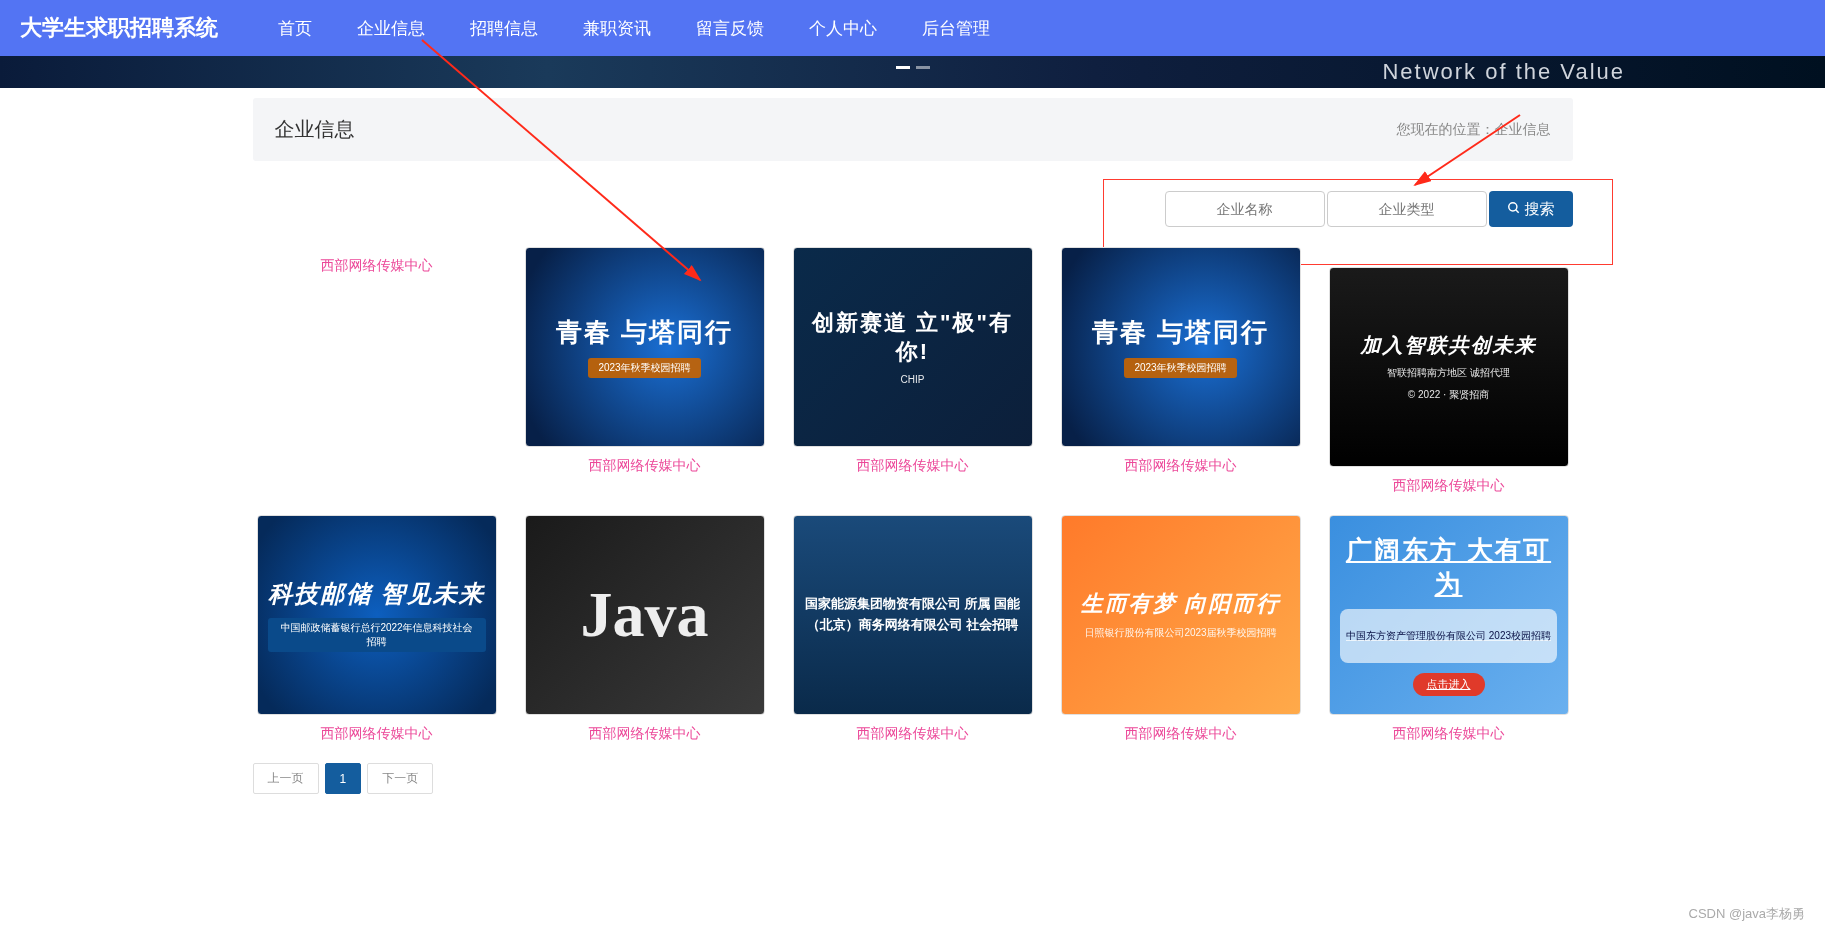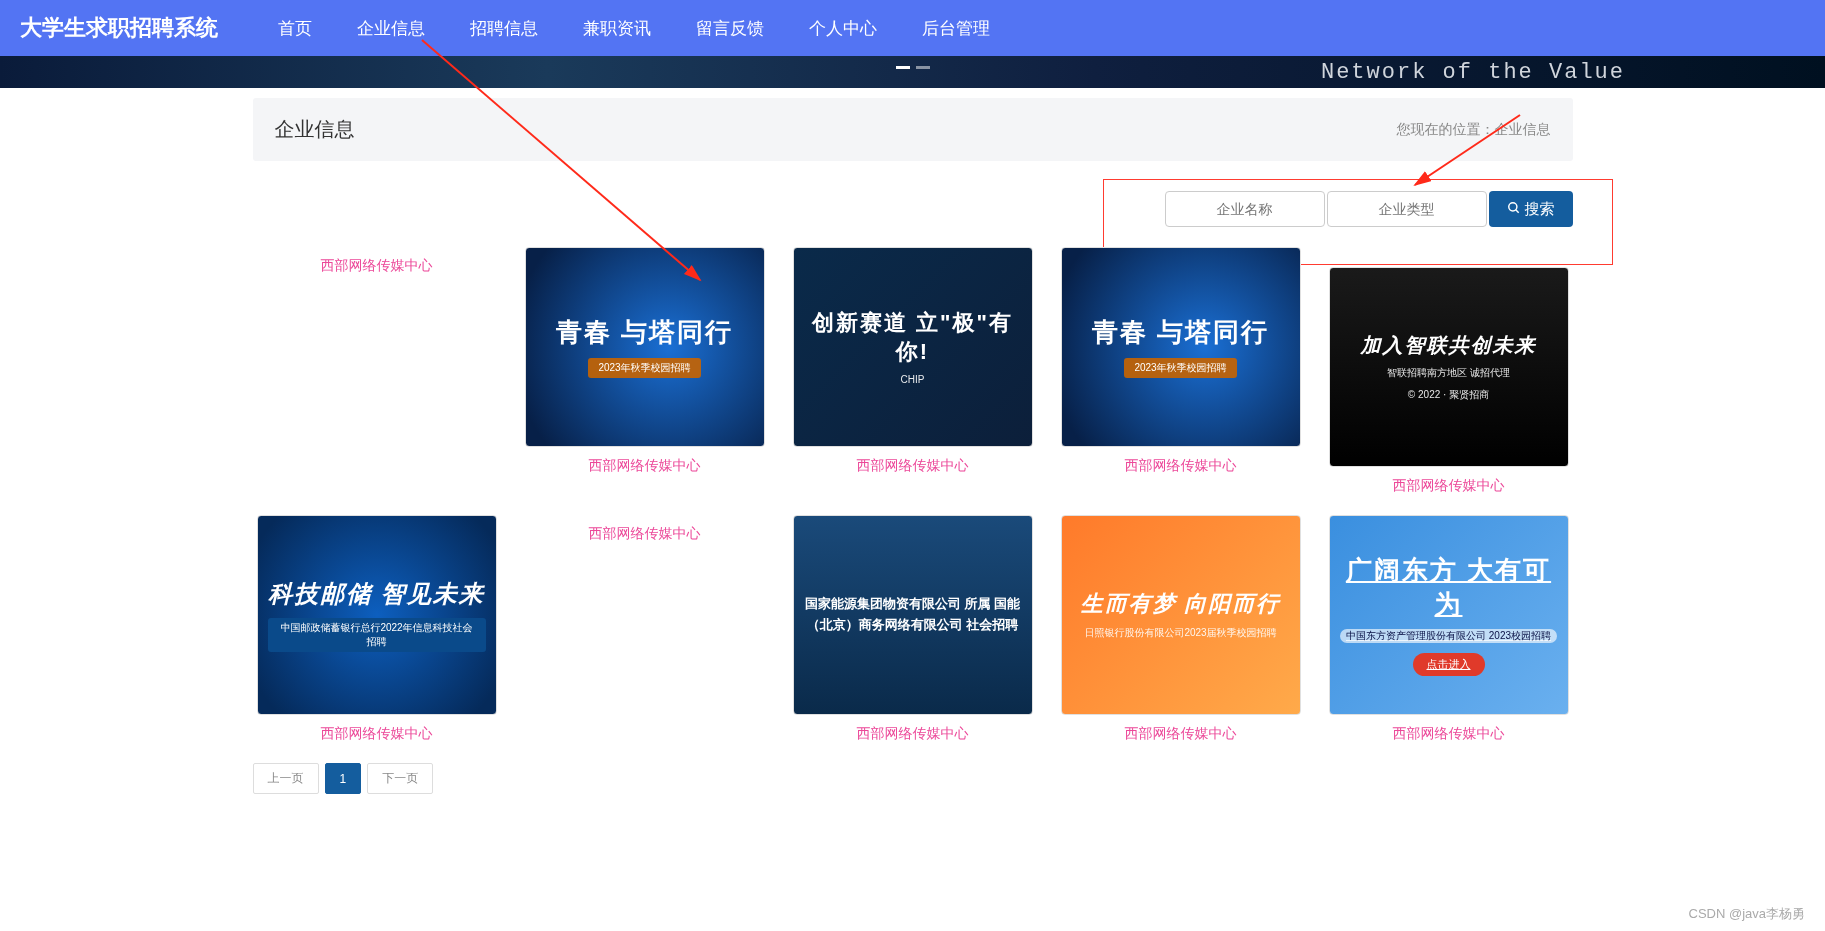--- a/index.html
+++ b/index.html
@@ -35,21 +35,21 @@
   overflow: hidden;
   display: flex;
   align-items: center;
   justify-content: flex-end;
   padding-right: 200px;
 }
 .hero-text {
   color: #d0d5dc;
   font-size: 22px;
   letter-spacing: 2px;
-  font-family: Liberation Mono, monospace;
+  font-family: Liberation Sans, sans-serif;
 }
 .hero-dots {
   position: absolute;
   left: 50%;
   top: 10px;
   transform: translateX(-50%);
   display: flex;
   gap: 6px;
 }
 .hero-dot {
@@ -299,20 +299,23 @@
 
     <div class="card">
       <div class="thumb bg6">
         <div class="big-text" style="font-size:24px;font-style:italic">科技邮储 智见未来</div>
         <div class="pill" style="background:#0a4a8a">中国邮政储蓄银行总行2022年信息科技社会招聘</div>
       </div>
       <div class="card-title">西部网络传媒中心</div>
     </div>
 
     <div class="card">
+      <div class="thumb bg7">
+        <div class="java-text">Java</div>
+      </div>
       <div class="card-title">西部网络传媒中心</div>
     </div>
 
     <div class="card">
       <div class="thumb bg8">
         <div class="mid-text" style="font-size:13px;line-height:1.6">国家能源集团物资有限公司 所属 国能（北京）商务网络有限公司 社会招聘</div>
       </div>
       <div class="card-title">西部网络传媒中心</div>
     </div>
 
@@ -320,21 +323,21 @@
       <div class="thumb bg9">
         <div class="big-text" style="font-size:22px;font-style:italic;font-family:cursive">生而有梦 向阳而行</div>
         <div class="small-text">日照银行股份有限公司2023届秋季校园招聘</div>
       </div>
       <div class="card-title">西部网络传媒中心</div>
     </div>
 
     <div class="card">
       <div class="thumb bg10">
         <div class="big-text" style="font-size:26px">广阔东方 大有可为</div>
-        <div class="small-text" style="color:#003;background:rgba(255,255,255,0.7);padding:0 6px;border-radius:8px">中国东方资产管理股份有限公司 2023校园招聘</div>
+        <div class="small-text" style="color:#003;background:rgba(255,255,255,0.7);padding:20px 6px;border-radius:8px">中国东方资产管理股份有限公司 2023校园招聘</div>
         <div class="btn-pill" style="background:#e03a2a">点击进入</div>
       </div>
       <div class="card-title">西部网络传媒中心</div>
     </div>
 
   </div>
 
   <div class="pagination">
     <button class="page-btn">上一页</button>
     <button class="page-btn active">1</button>

